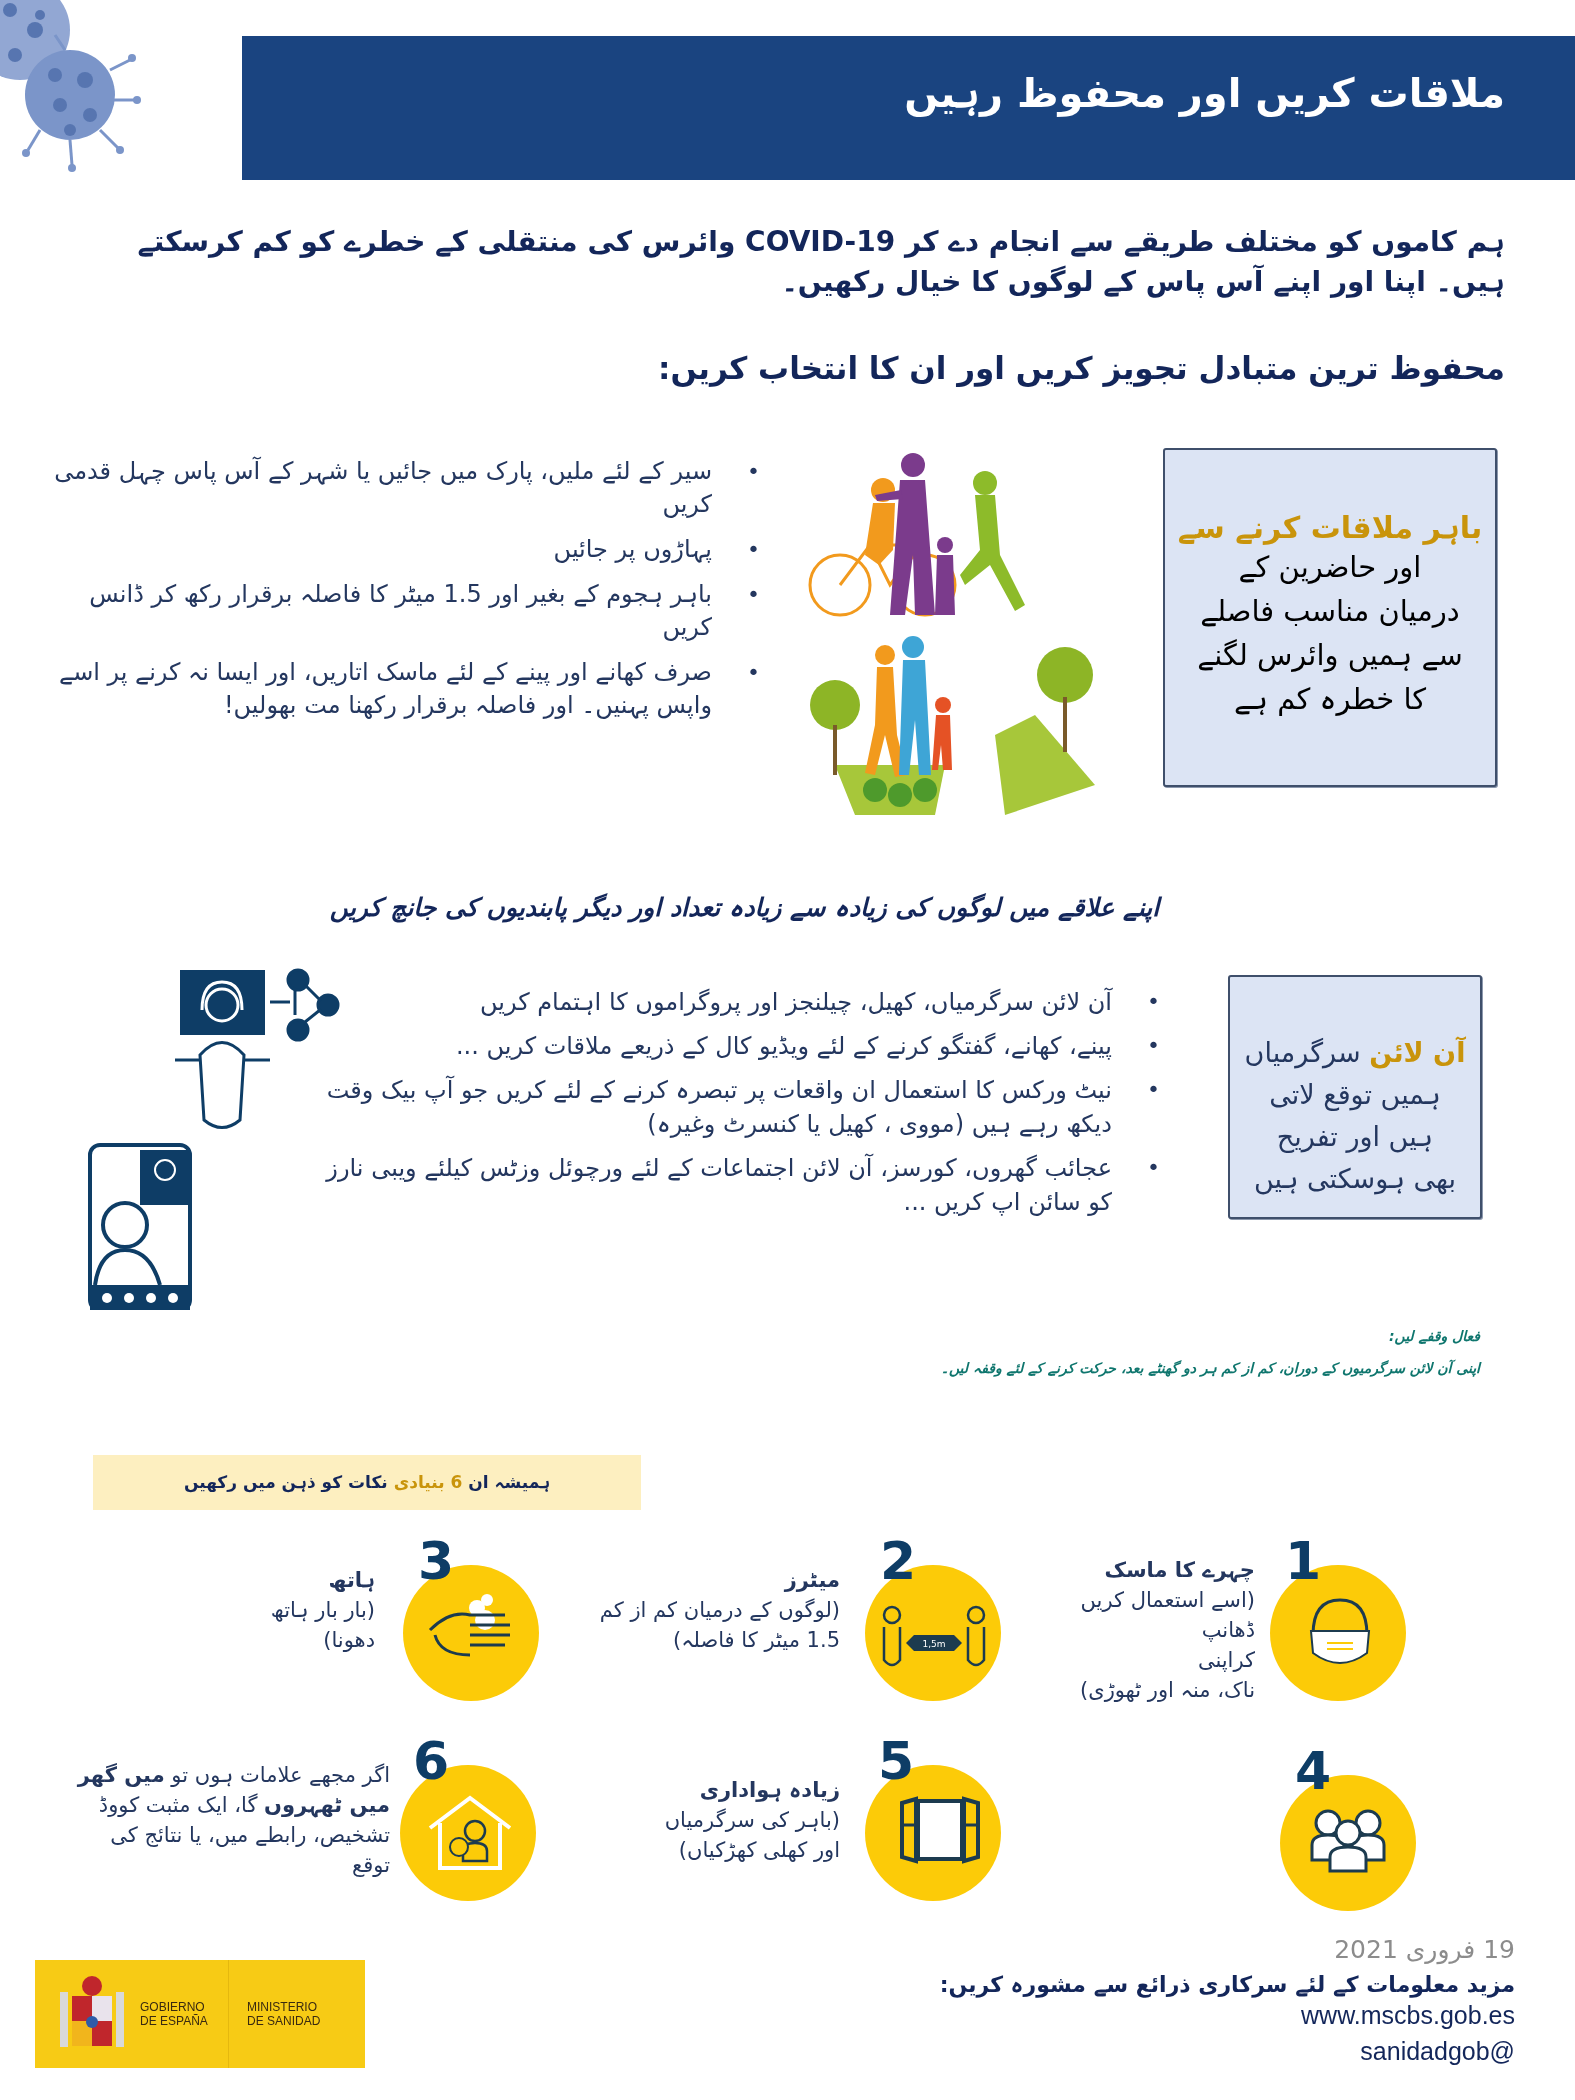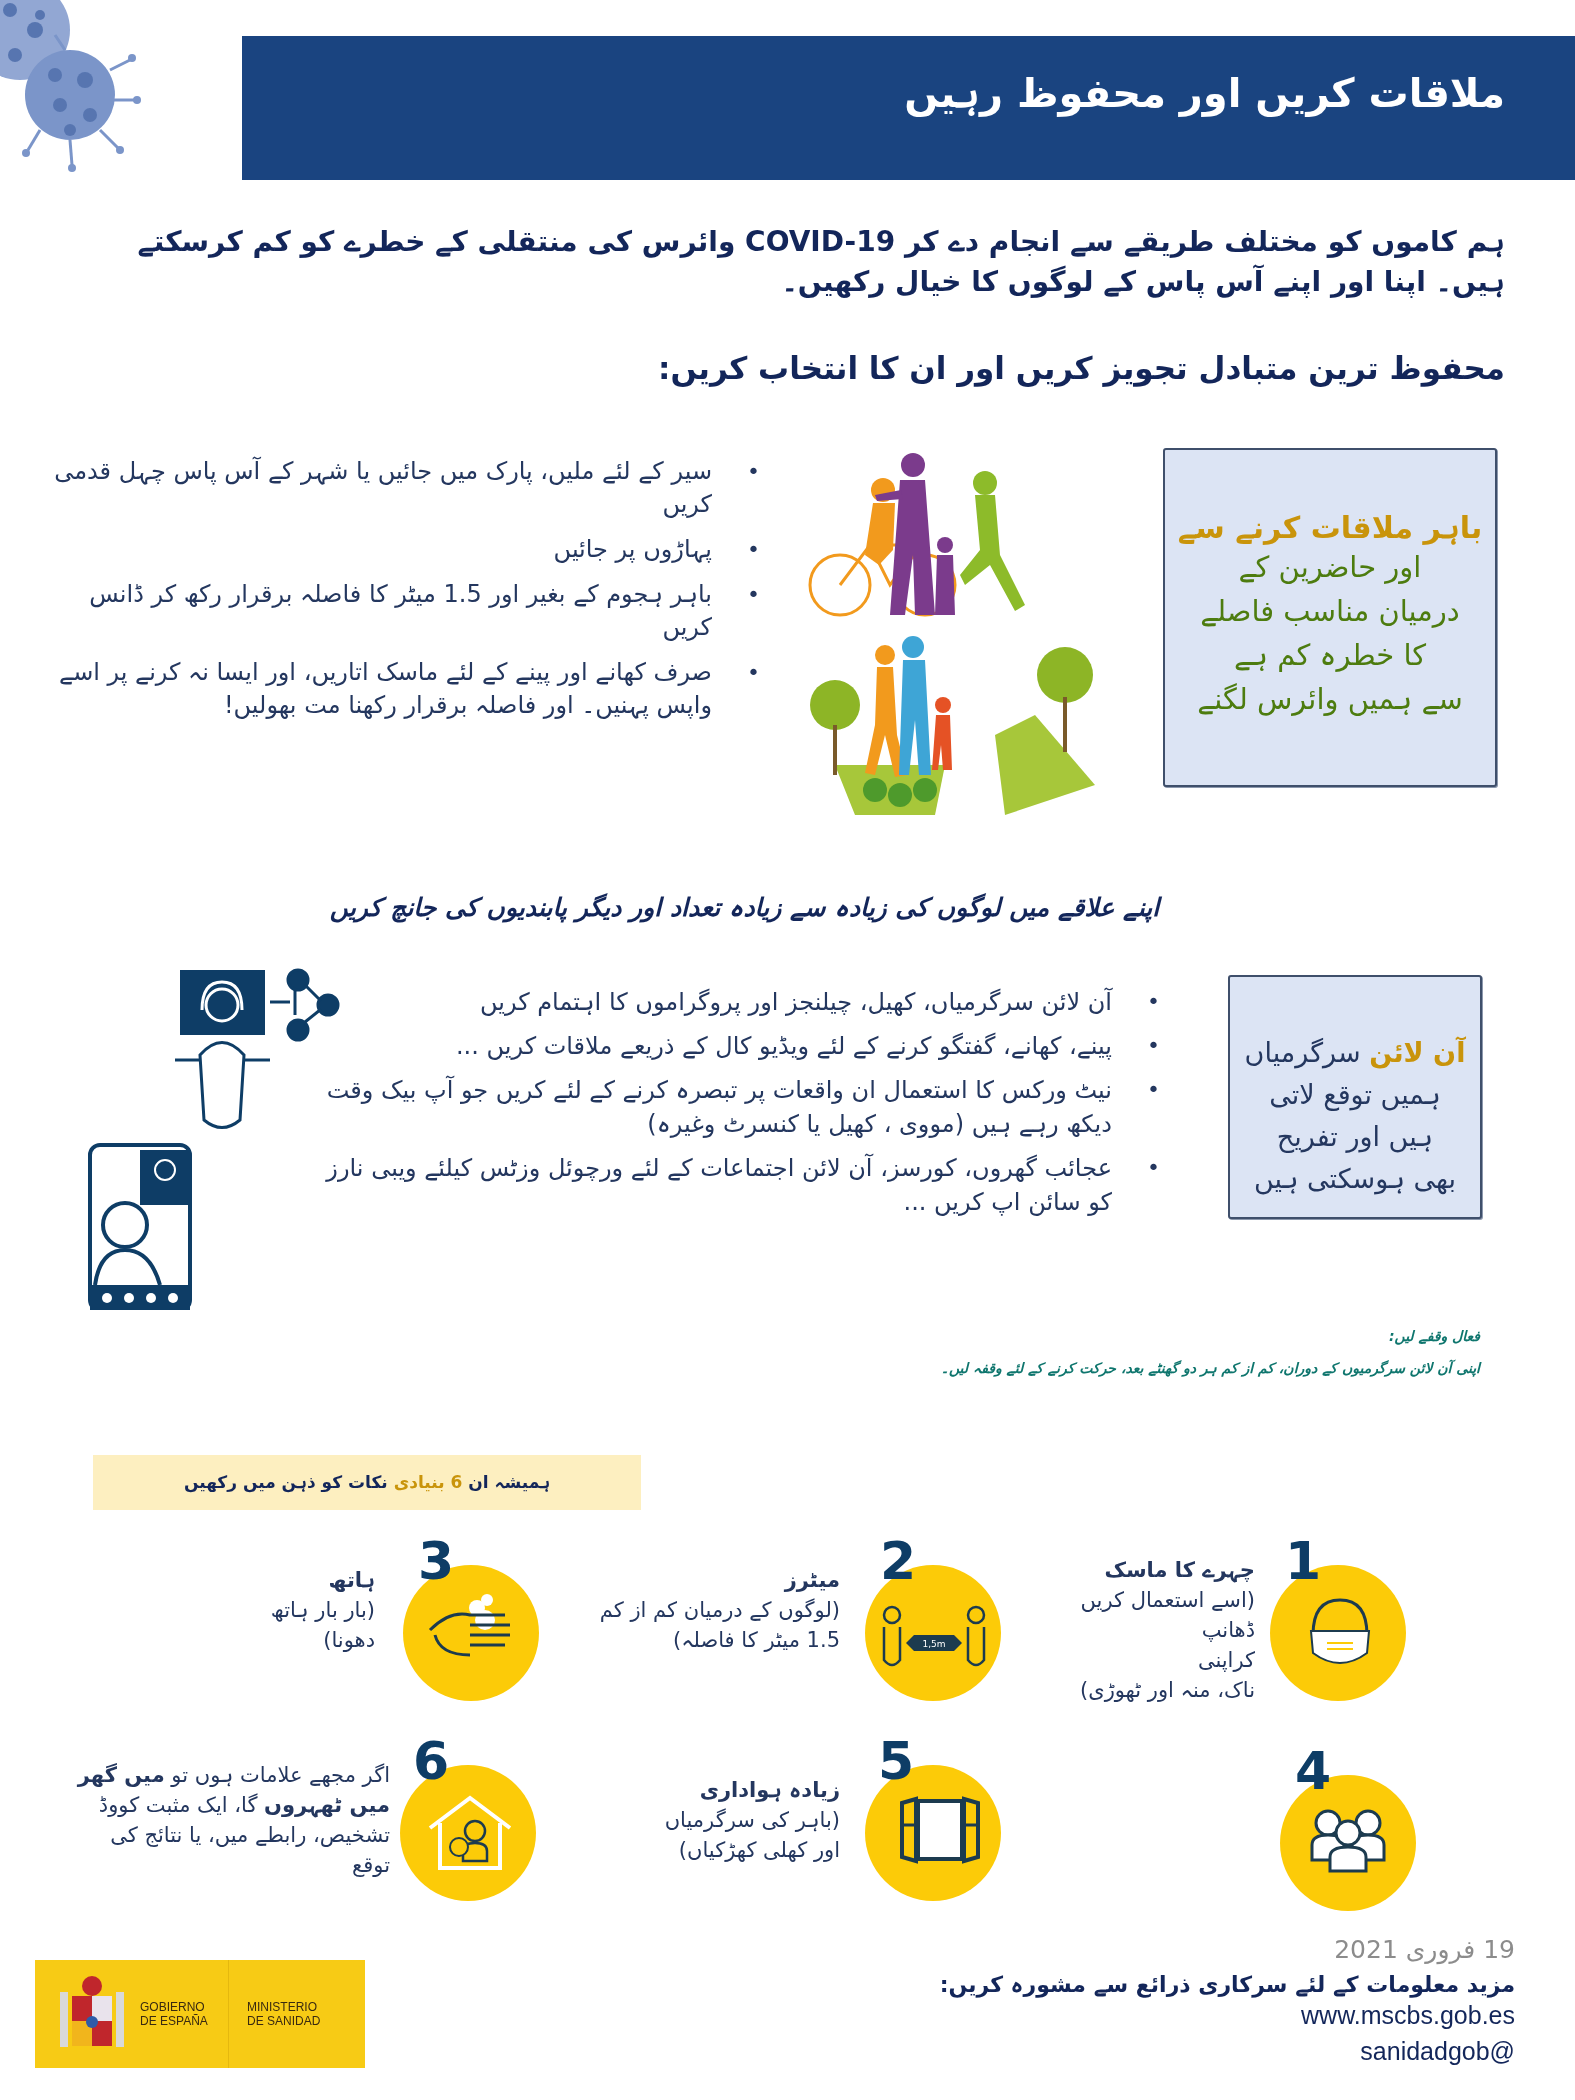--- a/index.html
+++ b/index.html
@@ -14,21 +14,21 @@
   #alt-heading { right:70px; top:350px; font-size:31px; font-weight:bold; color:#13265a; }
   
   .bullets { list-style:none; margin:0; padding:0; }
   .bullets li { position:relative; padding-right:58px; font-size:24px; line-height:33px; margin-bottom:12px; color:#24375f;text-align:right; }
   .bullets li::before { content:"\2022"; position:absolute; right:10px; top:0; font-size:22px; color:#24375f; }
   #outdoor-list { left:40px; width:730px; top:455px; }
   #outdoor-illus { left:795px; top:435px; width:360px; height:380px; }
   .note-box { background:#dce4f4; border:2px solid #3f4f6b; border-radius:3px; text-align:center; direction:rtl; box-shadow:1px 1px 0 #8c98ad; }
   #outdoor-box { left:1163px; top:448px; width:330px; height:335px; }
   #outdoor-box .hl { color:#c9940b; font-weight:bold; font-size:30px; display:block; margin-top:60px; }
-  #outdoor-box .body { font-size:29px; line-height:44px; color:#4d7c0f; }
+  #outdoor-box .body { font-size:29px; line-height:44px; color:#000000; }
   
   #local-heading { left:0; width:1489px; top:893px; text-align:center; font-size:25px; font-weight:bold; font-style:italic; color:#13265a; direction:rtl; }
   #online-illus { left:80px; top:960px; width:280px; height:350px; }
   #online-list { left:300px; width:870px; top:985px; }
   #online-list li { font-size:24px; line-height:34px; margin-bottom:10px; }
   #online-box { left:1228px; top:975px; width:250px; height:240px; }
   #online-box .txt { font-size:27px; line-height:42px; color:#24375f; margin-top:55px; }
   #online-box .hl { color:#c9940b; font-weight:bold; }
   #breaks { right:95px; top:1320px; font-size:14px; font-weight:bold; font-style:italic; color:#0f766e; line-height:32px; }
   
@@ -150,22 +150,22 @@
       <circle cx="148" cy="270" r="8"></circle>
       <path d="M141 280 L155 280 L157 335 L148 335 L146 310 L143 335 L137 335 Z"></path>
     </g>
 </svg>
 
 <div id="outdoor-box" class="abs note-box">
   <span class="hl">باہر ملاقات کرنے سے</span>
   <div class="body">
     <div>اور حاضرین کے</div>
     <div>درمیان مناسب فاصلے</div>
+    <div>سے ہمیں وائرس لگنے</div>
     <div>کا خطرہ کم ہے</div>
-    <div>سے ہمیں وائرس لگنے</div>
   </div>
 </div>
 
 <div id="local-heading" class="abs">اپنے علاقے میں لوگوں کی زیادہ سے زیادہ تعداد اور دیگر پابندیوں کی جانچ کریں</div>
 
 <svg id="online-illus" class="abs" viewBox="0 0 280 350">
   <g>
     <rect x="100" y="10" width="85" height="65" fill="#0e3d66"></rect>
     <circle cx="142" cy="45" r="16" fill="none" stroke="#fff" stroke-width="3"></circle>
     <path d="M122 50 Q122 22 142 22 Q162 22 162 50" fill="none" stroke="#fff" stroke-width="3"></path>

